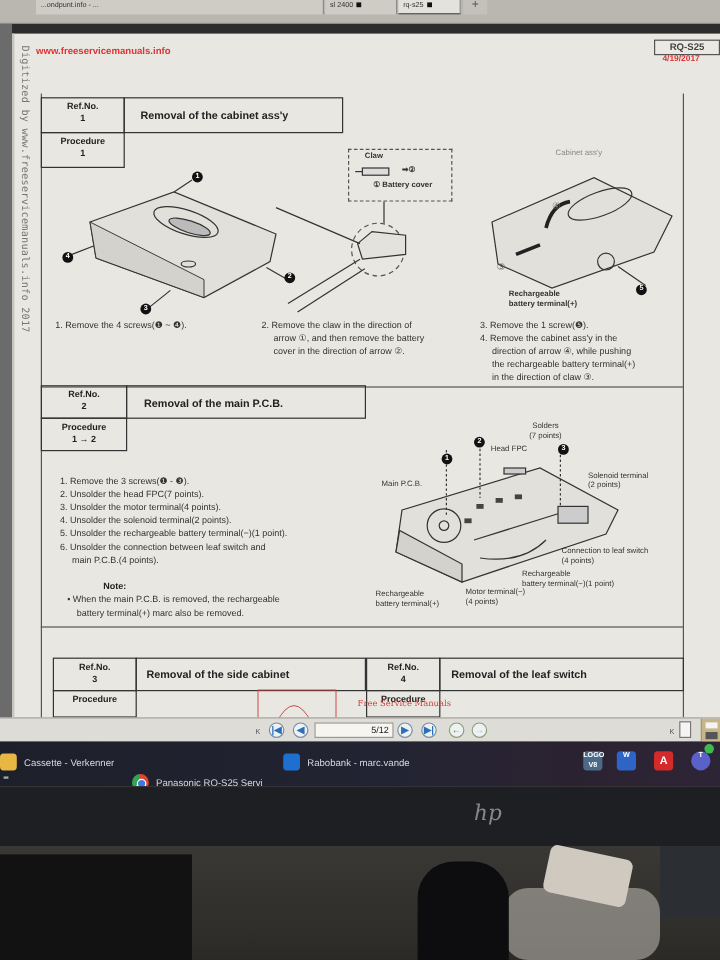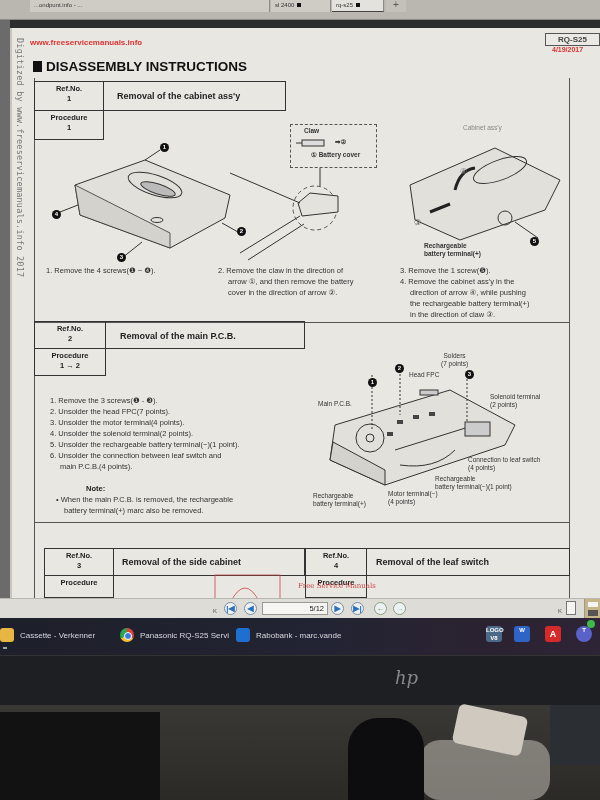--- a/index.html
+++ b/index.html
@@ -95,24 +95,20 @@
   </div>
   <div class="darkband"></div>
   <div class="left-shadow"></div>
 
   <div class="page"></div>
 
   <div class="watermark-vertical">Digitized by www.freeservicemanuals.info 2017</div>
   <div class="site-link">www.freeservicemanuals.info</div>
   <div class="model-box">RQ-S25</div>
   <div class="date-stamp">4/19/2017</div>
-  <div class="section-title">
-      <span class="sqb"></span>
-      <span>DISASSEMBLY INSTRUCTIONS</span>
-    </div>
 
   <div class="frame-line" style="left:34px;top:78px;width:1px;height:520px;"></div>
   <div class="frame-line" style="left:569px;top:78px;width:1px;height:520px;"></div>
 
   <div class="cell" style="left:34px;top:81px;width:70px;height:30px;">
     <div>Ref.No.</div>
     <div>1</div>
   </div>
   <div class="cell" style="left:103px;top:81px;width:183px;height:30px;"></div>
   <div class="cell-title" style="left:117px;top:91px;">Removal of the cabinet ass'y</div>
@@ -304,21 +300,21 @@
     <div class="save-icon"></div>
   </div>
 
   <div class="taskbar">
     <div class="tb-item" style="left:0px;">
       <span class="ic ic-folder">
           <span class="run"></span>
         </span>
       <span>Cassette - Verkenner</span>
     </div>
-    <div class="tb-item" style="left:120px;">
+    <div class="tb-item" style="left:110px;margin-top:17px;">
       <span class="ic ic-chrome"></span>
       <span>Panasonic RQ-S25 Servi</span>
     </div>
     <div class="tb-item" style="left:236px;">
       <span class="ic ic-outlook"></span>
       <span>Rabobank - marc.vande</span>
     </div>
     <div class="tb-icon ic-logo" style="left:486px;">LOGO V8</div>
     <div class="tb-icon ic-word" style="left:514px;">W</div>
     <div class="tb-icon ic-acrobat" style="left:545px;">A</div>

